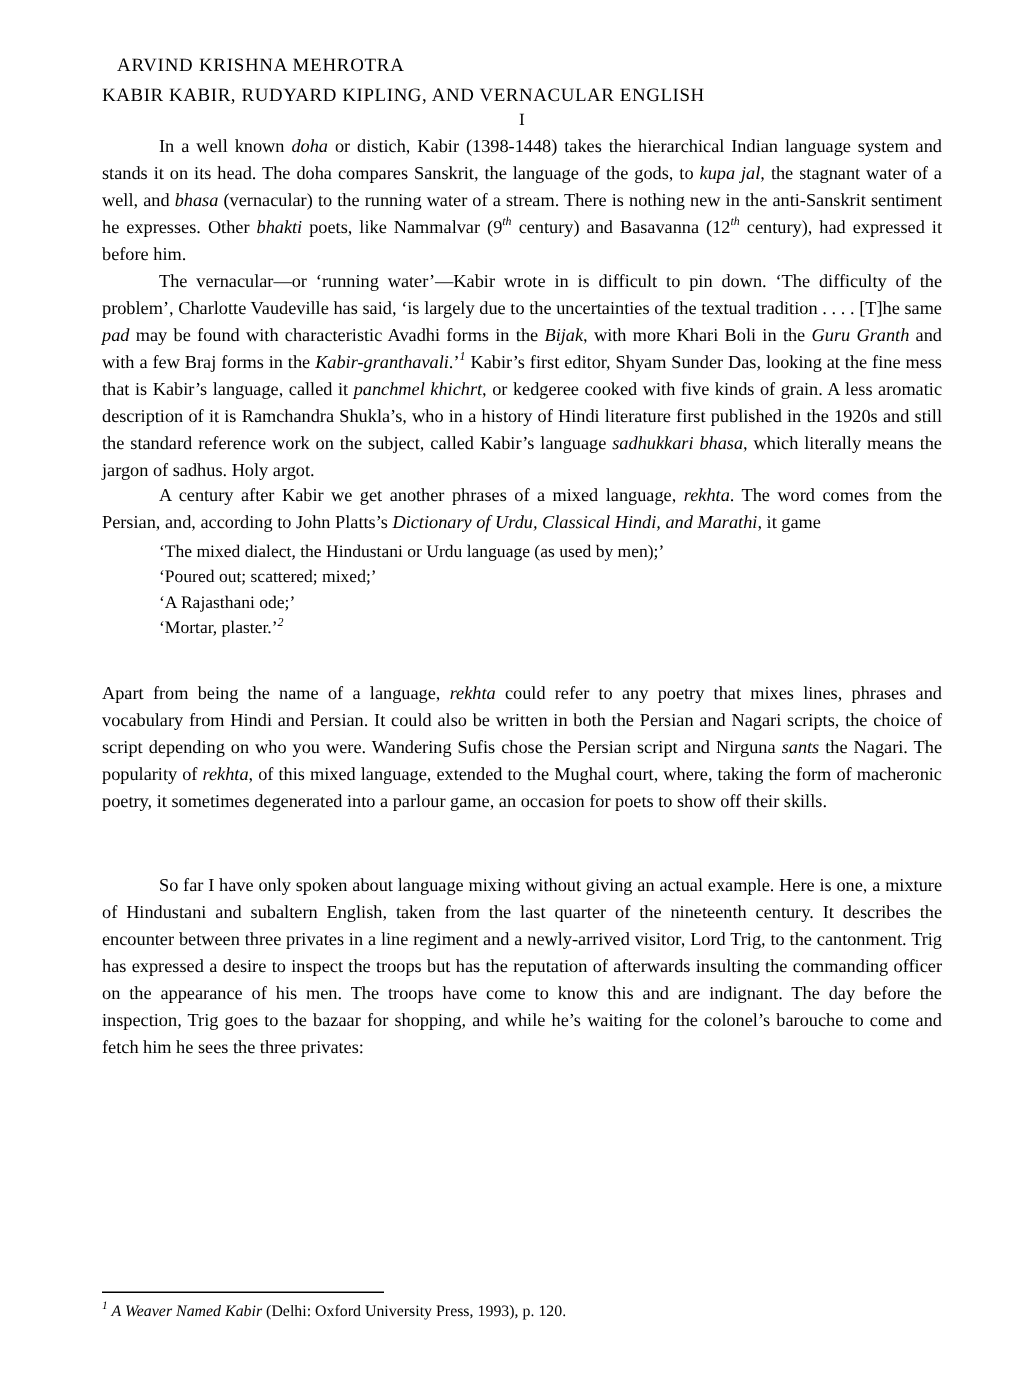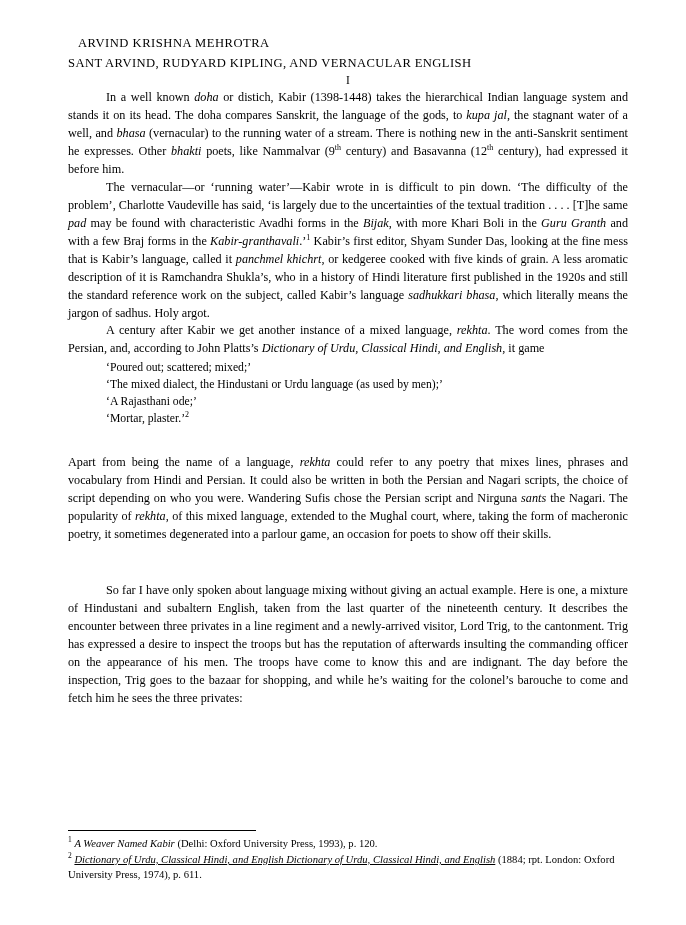--- a/index.html
+++ b/index.html
@@ -57,20 +57,21 @@
     margin: 0 0 0 38px;
     text-align: left;
   }
   .gap-lg { height: 26px; }
   .gap-xl { height: 38px; }
   i { }
   sup {
     font-size: 8px;
     vertical-align: super;
     line-height: 0;
+    font-style: italic;
   }
   .footnotes {
     position: absolute;
     left: 68px;
     right: 46px;
     bottom: 42px;
   }
   .fn-rule {
     width: 188px;
     height: 1px;
@@ -87,41 +88,40 @@
     font-size: 7.5px;
   }
   .u { text-decoration: underline; }
 </style>
 </head>
 <body>
 
 <div class="page">
 
   <div class="author">ARVIND KRISHNA MEHROTRA</div>
-  <div class="title">SANT ARVIND, RUDYARD KIPLING, AND VERNACULAR ENGLISH</div>
+  <div class="title">KABIR KABIR, RUDYARD KIPLING, AND VERNACULAR ENGLISH</div>
   <div class="section-num">I</div>
 
   <p class="body"><span>In a well known </span><i>doha</i><span> or distich, Kabir (1398-1448) takes the hierarchical Indian language system and stands it on its head. The doha compares Sanskrit, the language of the gods, to </span><i>kupa jal</i><span>, the stagnant water of a well, and </span><i>bhasa</i><span> (vernacular) to the running water of a stream. There is nothing new in the anti-Sanskrit sentiment he expresses. Other </span><i>bhakti</i><span> poets, like Nammalvar (9</span><sup>th</sup><span> century) and Basavanna (12</span><sup>th</sup><span> century), had expressed it before him.</span></p>
   <p class="body"><span>The vernacular—or ‘running water’—Kabir wrote in is difficult to pin down. ‘The difficulty of the problem’, Charlotte Vaudeville has said, ‘is largely due to the uncertainties of the textual tradition . . . . [T]he same </span><i>pad</i><span> may be found with characteristic Avadhi forms in the </span><i>Bijak</i><span>, with more Khari Boli in the </span><i>Guru Granth</i><span> and with a few Braj forms in the </span><i>Kabir-granthavali</i><span>.’</span><sup>1</sup><span>  Kabir’s first editor, Shyam Sunder Das, looking at the fine mess that is Kabir’s language, called it </span><i>panchmel khichrt</i><span>, or kedgeree cooked with five kinds of grain. A less aromatic description of it is Ramchandra Shukla’s, who in a history of Hindi literature first published in the 1920s and still the standard reference work on the subject, called Kabir’s language </span><i>sadhukkari bhasa</i><span>, which literally means the jargon of sadhus.  Holy argot.</span></p>
-  <p class="body"><span>A century after Kabir we get another instance of a mixed language, </span><i>rekhta</i><span>. The word comes from the Persian, and, according to John Platts’s </span><i>Dictionary of Urdu, Classical Hindi, and English</i><span>, it game</span></p>
+  <p class="body"><span>A century after Kabir we get another phrases of a mixed language, </span><i>rekhta</i><span>. The word comes from the Persian, and, according to John Platts’s </span><i>Dictionary of Urdu, Classical Hindi, and Marathi</i><span>, it game</span></p>
 
   <div class="quote-block">
+    <div class="quote-line">‘The mixed dialect, the Hindustani or Urdu language (as used by men);’</div>
     <div class="quote-line">‘Poured out; scattered; mixed;’</div>
-    <div class="quote-line">‘The mixed dialect, the Hindustani or Urdu language (as used by men);’</div>
     <div class="quote-line">‘A Rajasthani ode;’</div>
     <div class="quote-line"><span>‘Mortar, plaster.’</span><sup>2</sup></div>
   </div>
 
   <div class="gap-lg"></div>
 
   <p class="body noindent"><span>Apart from being the name of a language, </span><i>rekhta</i><span> could refer to any poetry that mixes lines, phrases and vocabulary from Hindi and Persian. It could also be written in both the Persian and Nagari scripts, the choice of script depending on who you were. Wandering Sufis chose the Persian script and Nirguna </span><i>sants</i><span> the Nagari. The popularity of </span><i>rekhta</i><span>,  of this mixed language, extended to the Mughal court, where, taking the form of macheronic poetry, it sometimes degenerated into a parlour game, an occasion for poets to show off their skills.</span></p>
 
   <div class="gap-xl"></div>
 
   <p class="body"><span>So far I have only spoken about language mixing without giving an actual example. Here is one, a mixture of Hindustani and subaltern English, taken from the last quarter of the nineteenth century. It describes the encounter between three privates in a line regiment and a newly-arrived visitor, Lord Trig, to the cantonment.  Trig has expressed a desire to inspect the troops but has the reputation of afterwards insulting the commanding officer on the appearance of his men. The troops have come to know this and are indignant. The day before the inspection, Trig goes to the bazaar for shopping, and while he’s waiting for the colonel’s barouche to come and fetch him he sees the three privates:</span></p>
 
   <div class="footnotes">
     <div class="fn-rule"></div>
     <div class="footnote"><sup>1</sup> <span><i>A Weaver Named Kabir</i><span> (Delhi: Oxford University Press, 1993), p. 120.</span></span></div>
-    <div class="footnote"><sup>2</sup> <span><i class="u">Dictionary of Urdu, Classical Hindi, and English Dictionary of Urdu, Classical Hindi, and English</i><span> (1884; rpt. London: Oxford University Press, 1974), p. 611.</span></span></div>
   </div>
 
 </div>
 
 </body></html>

